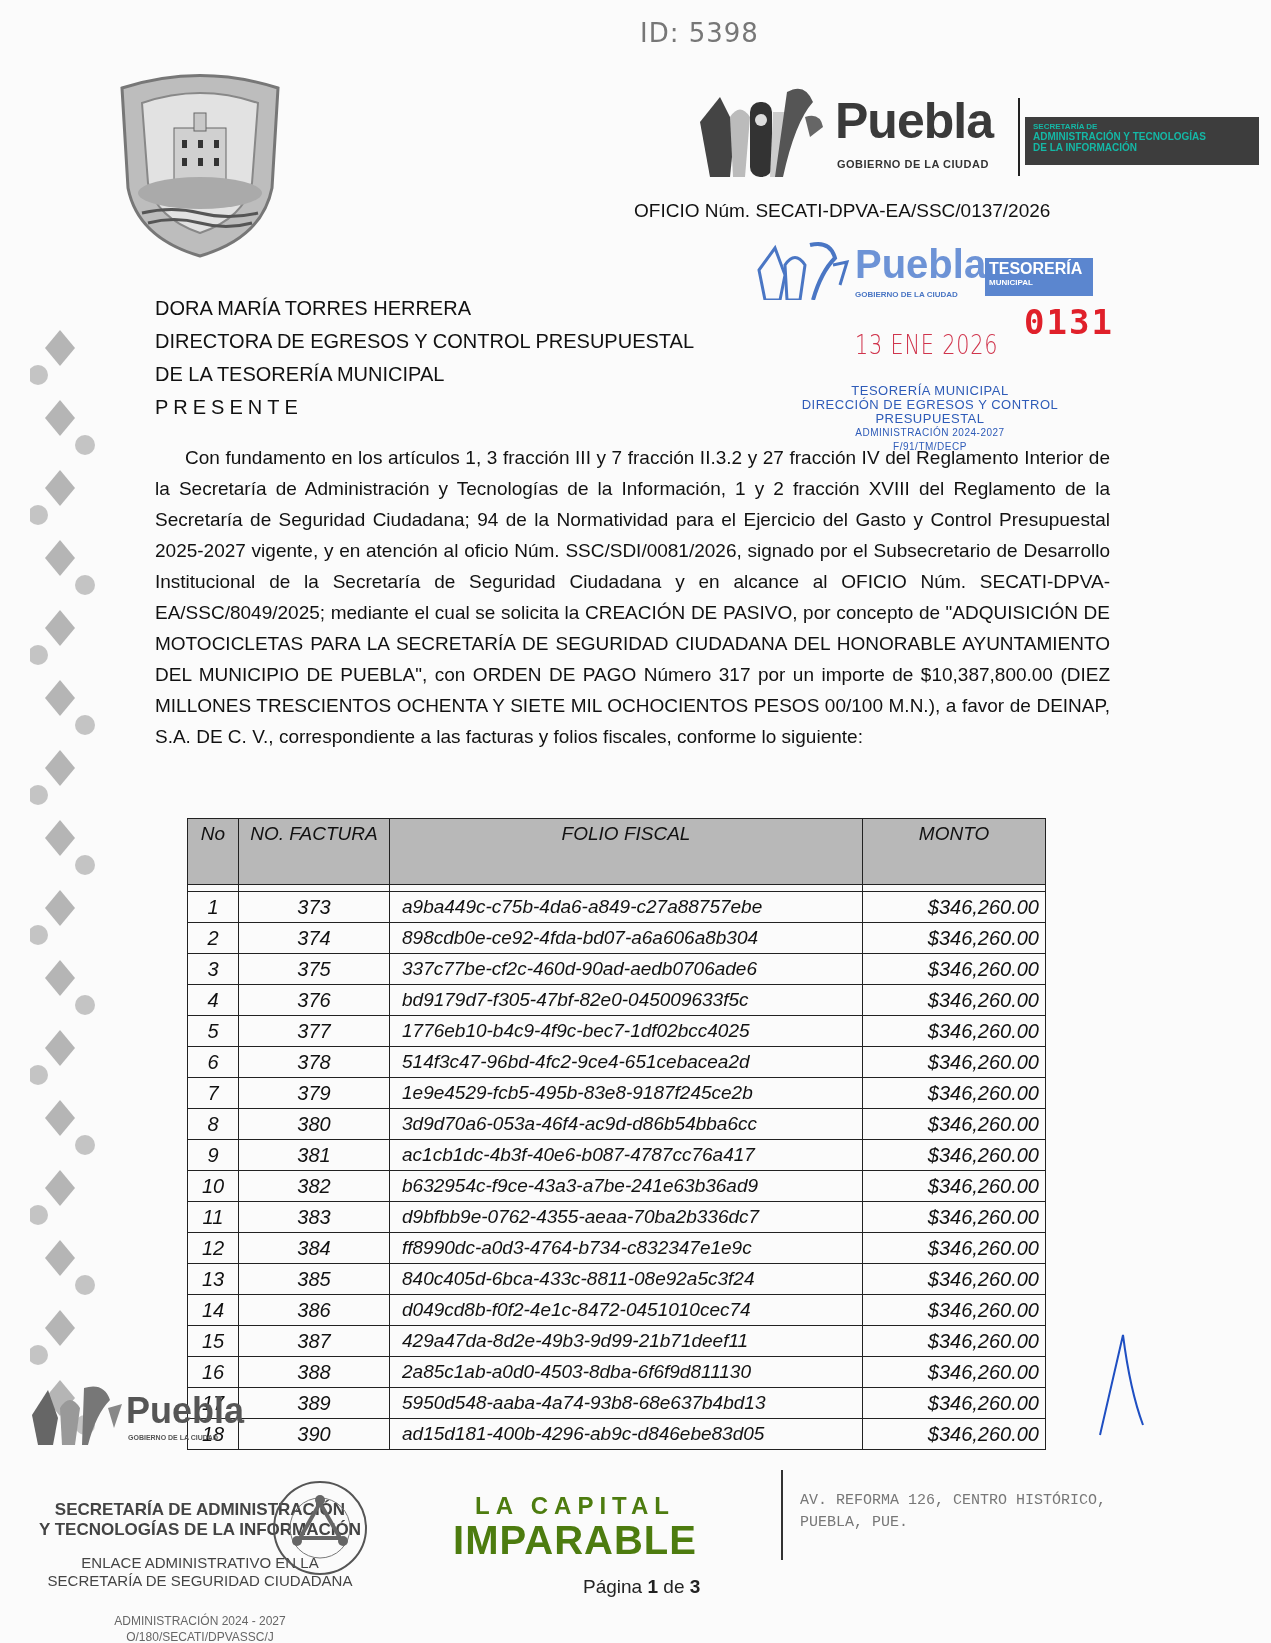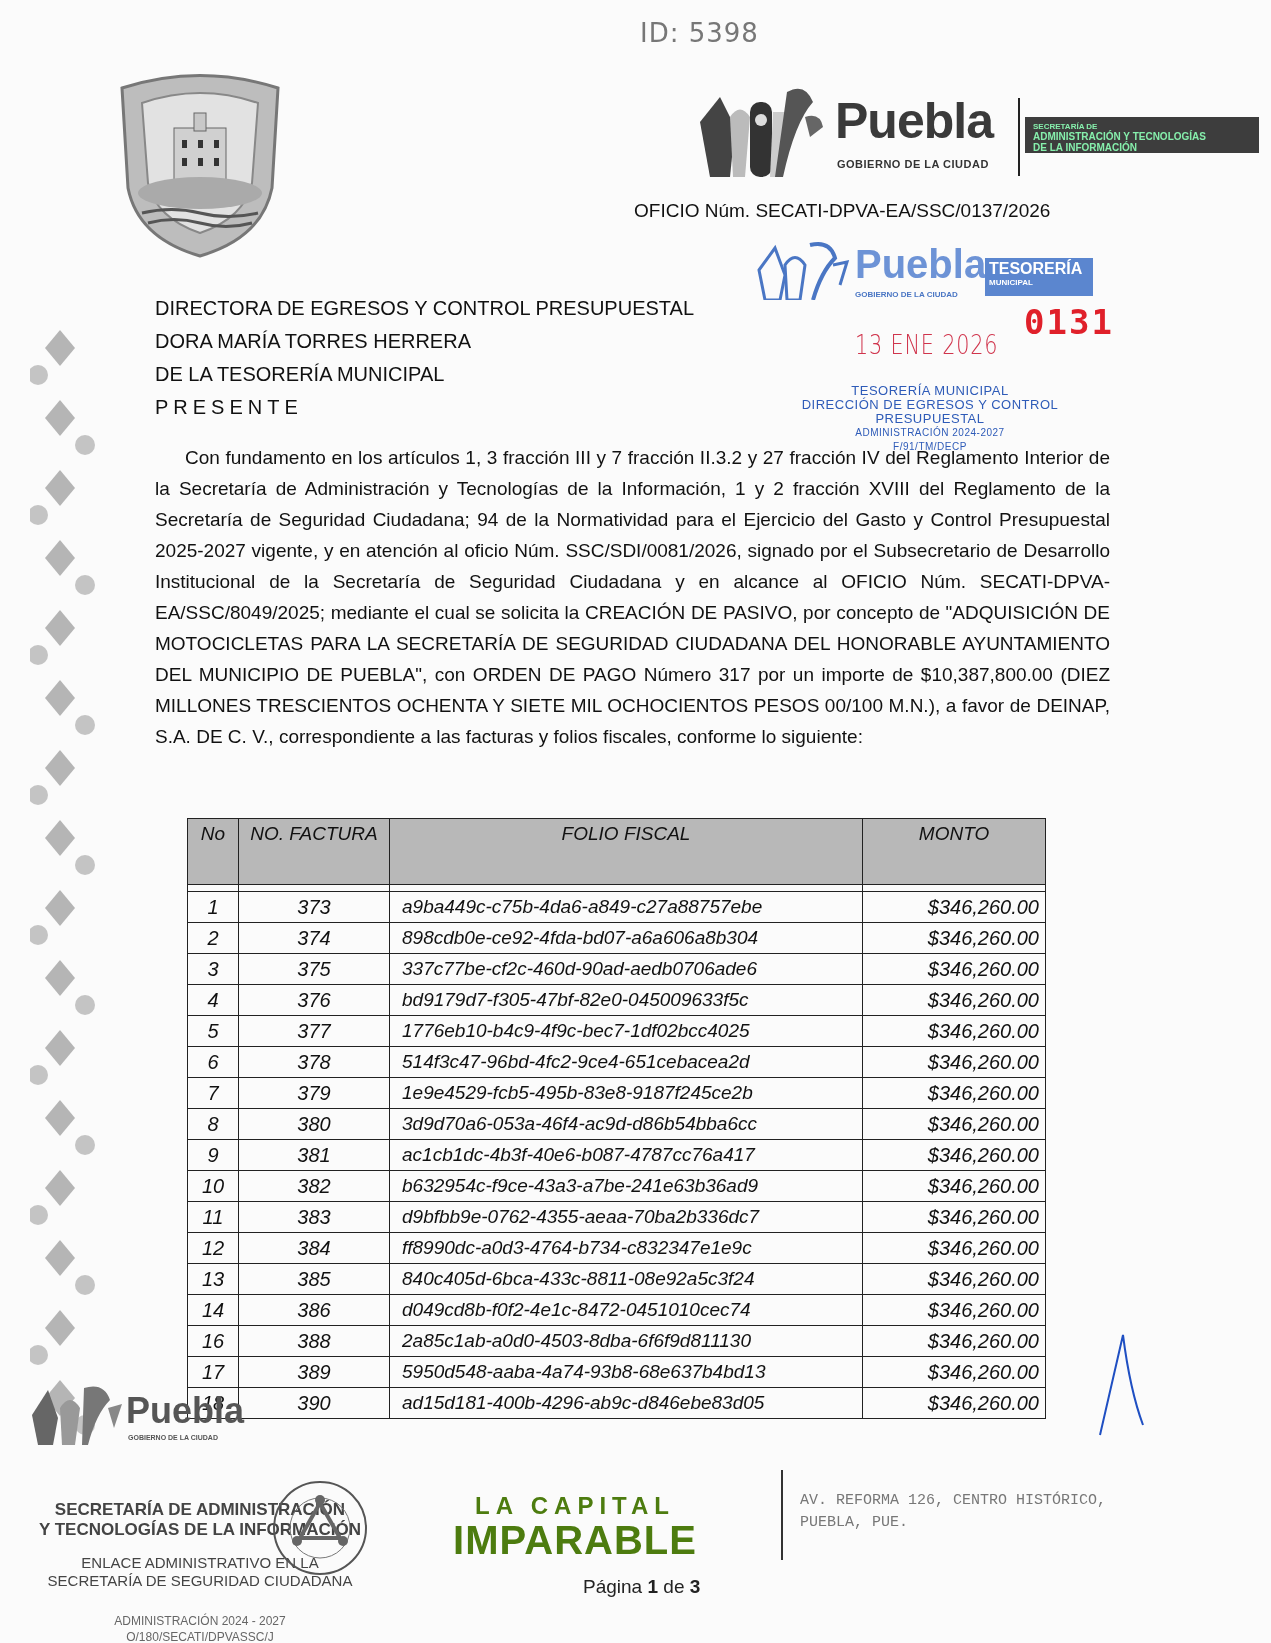--- a/index.html
+++ b/index.html
@@ -8,21 +8,21 @@
   .abs { position:absolute; }
   .handwritten { left:640px; top:18px; font-family:"DejaVu Sans", sans-serif; font-size:26px; color:#777; letter-spacing:1px; }
   
   .crest { left:112px; top:68px; width:176px; height:190px; }
   
   .hdr-logo { left:695px; top:82px; width:560px; height:95px; }
   .hdr-logo .icon { position:absolute; left:0; top:0; width:130px; height:95px; }
   .hdr-logo .word { position:absolute; left:140px; top:10px; font-size:50px; font-weight:bold; color:#3a3a3a; letter-spacing:-1px; }
   .hdr-logo .gob { position:absolute; left:142px; top:76px; font-size:11px; font-weight:bold; color:#333; letter-spacing:0.5px; }
   .hdr-logo .vbar { position:absolute; left:323px; top:16px; width:2px; height:78px; background:#222; }
-  .hdr-logo .sec-box { position:absolute; left:330px; top:35px; width:234px; height:36px; background:#3d3d3d; color:#86efac; padding:5px 8px; box-sizing:border-box; }
+  .hdr-logo .sec-box { position:absolute; left:330px; top:35px; width:234px; height:48px; background:#3d3d3d; color:#14b8a6; padding:5px 8px; box-sizing:border-box; }
   .hdr-logo .sec-box .s1 { font-size:8px; font-weight:bold; }
   .hdr-logo .sec-box .s2 { font-size:10px; font-weight:bold; line-height:11px; }
   .oficio-num { left:634px; top:200px; font-size:19px; color:#111; }
   
   .recipient { left:155px; top:292px; font-size:20px; line-height:33px; color:#111; }
   .presente { letter-spacing:5px; }
   
   .stamp-logo { left:755px; top:240px; width:340px; height:68px; color:#3c6fc0; }
   .stamp-logo .word { position:absolute; left:100px; top:2px; font-size:40px; font-weight:bold; color:#6d93d6; }
   .stamp-logo .gob { position:absolute; left:100px; top:50px; font-size:8px; font-weight:bold; color:#4a76c4; }
@@ -127,22 +127,22 @@
 <div class="abs stamp-num">0131</div>
 <div class="abs stamp-text">
   <div>TESORERÍA MUNICIPAL</div>
   <div>DIRECCIÓN DE EGRESOS Y CONTROL</div>
   <div>PRESUPUESTAL</div>
   <div class="small">ADMINISTRACIÓN 2024-2027</div>
   <div class="small">F/91/TM/DECP</div>
 </div>
 
 <div class="abs recipient">
+  <div>DORA MARÍA TORRES HERRERA</div>
   <div>DIRECTORA DE EGRESOS Y CONTROL PRESUPUESTAL</div>
-  <div>DORA MARÍA TORRES HERRERA</div>
   <div>DE LA TESORERÍA MUNICIPAL</div>
   <div class="presente">PRESENTE</div>
 </div>
 
 <div class="abs para"><span class="indent"></span><span>Con fundamento en los artículos 1, 3 fracción III y 7 fracción II.3.2 y 27 fracción IV del Reglamento Interior de la Secretaría de Administración y Tecnologías de la Información, 1 y 2 fracción XVIII del Reglamento de la Secretaría de Seguridad Ciudadana; 94 de la Normatividad para el Ejercicio del Gasto y Control Presupuestal 2025-2027 vigente, y en atención al oficio Núm. SSC/SDI/0081/2026, signado por el Subsecretario de Desarrollo Institucional de la Secretaría de Seguridad Ciudadana y en alcance al OFICIO Núm. SECATI-DPVA-EA/SSC/8049/2025; mediante el cual se solicita la CREACIÓN DE PASIVO, por concepto de "ADQUISICIÓN DE MOTOCICLETAS PARA LA SECRETARÍA DE SEGURIDAD CIUDADANA DEL HONORABLE AYUNTAMIENTO DEL MUNICIPIO DE PUEBLA", con ORDEN DE PAGO Número 317 por un importe de $10,387,800.00 (DIEZ MILLONES TRESCIENTOS OCHENTA Y SIETE MIL OCHOCIENTOS PESOS 00/100 M.N.), a favor de DEINAP, S.A. DE C. V., correspondiente a las facturas y folios fiscales, conforme lo siguiente:</span></div>
 
 <table class="abs tbl">
   <thead>
     <tr>
       <th class="col1">No</th>
@@ -233,20 +233,26 @@
       <tr>
         <td class="c">13</td>
         <td class="c">385</td>
         <td class="folio">840c405d-6bca-433c-8811-08e92a5c3f24</td>
         <td class="r">$346,260.00</td>
       </tr>
       <tr>
         <td class="c">14</td>
         <td class="c">386</td>
         <td class="folio">d049cd8b-f0f2-4e1c-8472-0451010cec74</td>
+        <td class="r">$346,260.00</td>
+      </tr>
+      <tr>
+        <td class="c">15</td>
+        <td class="c">387</td>
+        <td class="folio">429a47da-8d2e-49b3-9d99-21b71deef11</td>
         <td class="r">$346,260.00</td>
       </tr>
       <tr>
         <td class="c">16</td>
         <td class="c">388</td>
         <td class="folio">2a85c1ab-a0d0-4503-8dba-6f6f9d811130</td>
         <td class="r">$346,260.00</td>
       </tr>
       <tr>
         <td class="c">17</td>

